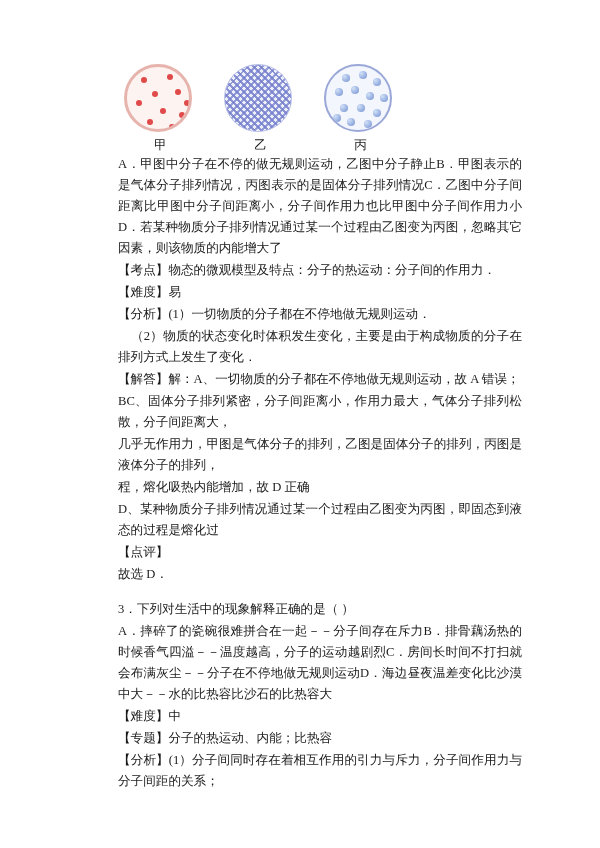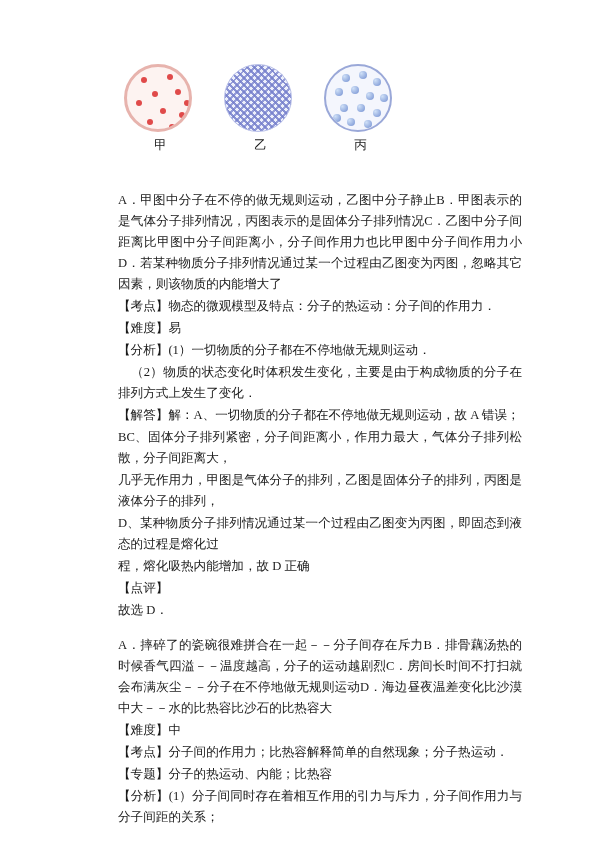--- a/index.html
+++ b/index.html
@@ -98,21 +98,20 @@
   .dot-c {
     position: absolute;
     width: 8px;
     height: 8px;
     border-radius: 50%;
     background: radial-gradient(circle at 30% 30%, #cfe0f7 0%, #8fa8dd 70%, #6b86c6 100%);
   }
   
   .body {
     padding: 0 78px 0 118px;
-    margin-top: 36px;
   }
   p {
     margin: 0 0 1px 0;
     font-size: 12.6px;
     line-height: 21px;
     text-align: justify;
     font-family: "Liberation Serif", "DejaVu Serif", serif;
   }
   .gap {
     height: 13px;
@@ -180,28 +179,28 @@
   <div class="body">
 
     <p>A．甲图中分子在不停的做无规则运动，乙图中分子静止B．甲图表示的是气体分子排列情况，丙图表示的是固体分子排列情况C．乙图中分子间距离比甲图中分子间距离小，分子间作用力也比甲图中分子间作用力小D．若某种物质分子排列情况通过某一个过程由乙图变为丙图，忽略其它因素，则该物质的内能增大了</p>
     <p>【考点】物态的微观模型及特点：分子的热运动：分子间的作用力．</p>
     <p>【难度】易</p>
     <p>【分析】(1）一切物质的分子都在不停地做无规则运动．</p>
     <p class="indent">（2）物质的状态变化时体积发生变化，主要是由于构成物质的分子在排列方式上发生了变化．</p>
     <p>【解答】解：A、一切物质的分子都在不停地做无规则运动，故 A 错误；</p>
     <p>BC、固体分子排列紧密，分子间距离小，作用力最大，气体分子排列松散，分子间距离大，</p>
     <p>几乎无作用力，甲图是气体分子的排列，乙图是固体分子的排列，丙图是液体分子的排列，</p>
+    <p>程，熔化吸热内能增加，故 D 正确</p>
     <p>D、某种物质分子排列情况通过某一个过程由乙图变为丙图，即固态到液态的过程是熔化过</p>
-    <p>程，熔化吸热内能增加，故 D 正确</p>
     <p>【点评】</p>
     <p>故选 D．</p>
 
     <div class="gap"></div>
 
+    <p>3．下列对生活中的现象解释正确的是（      ）</p>
     <p>A．摔碎了的瓷碗很难拼合在一起－－分子间存在斥力B．排骨藕汤热的时候香气四溢－－温度越高，分子的运动越剧烈C．房间长时间不打扫就会布满灰尘－－分子在不停地做无规则运动D．海边昼夜温差变化比沙漠中大－－水的比热容比沙石的比热容大</p>
     <p>【难度】中</p>
-    <p>【考点】分子间的作用力；比热容解释简单的自然现象；分子热运动．</p>
     <p>【专题】分子的热运动、内能；比热容</p>
     <p>【分析】(1）分子间同时存在着相互作用的引力与斥力，分子间作用力与分子间距的关系；</p>
 
   </div>
 
 </div>
 
 </body></html>

